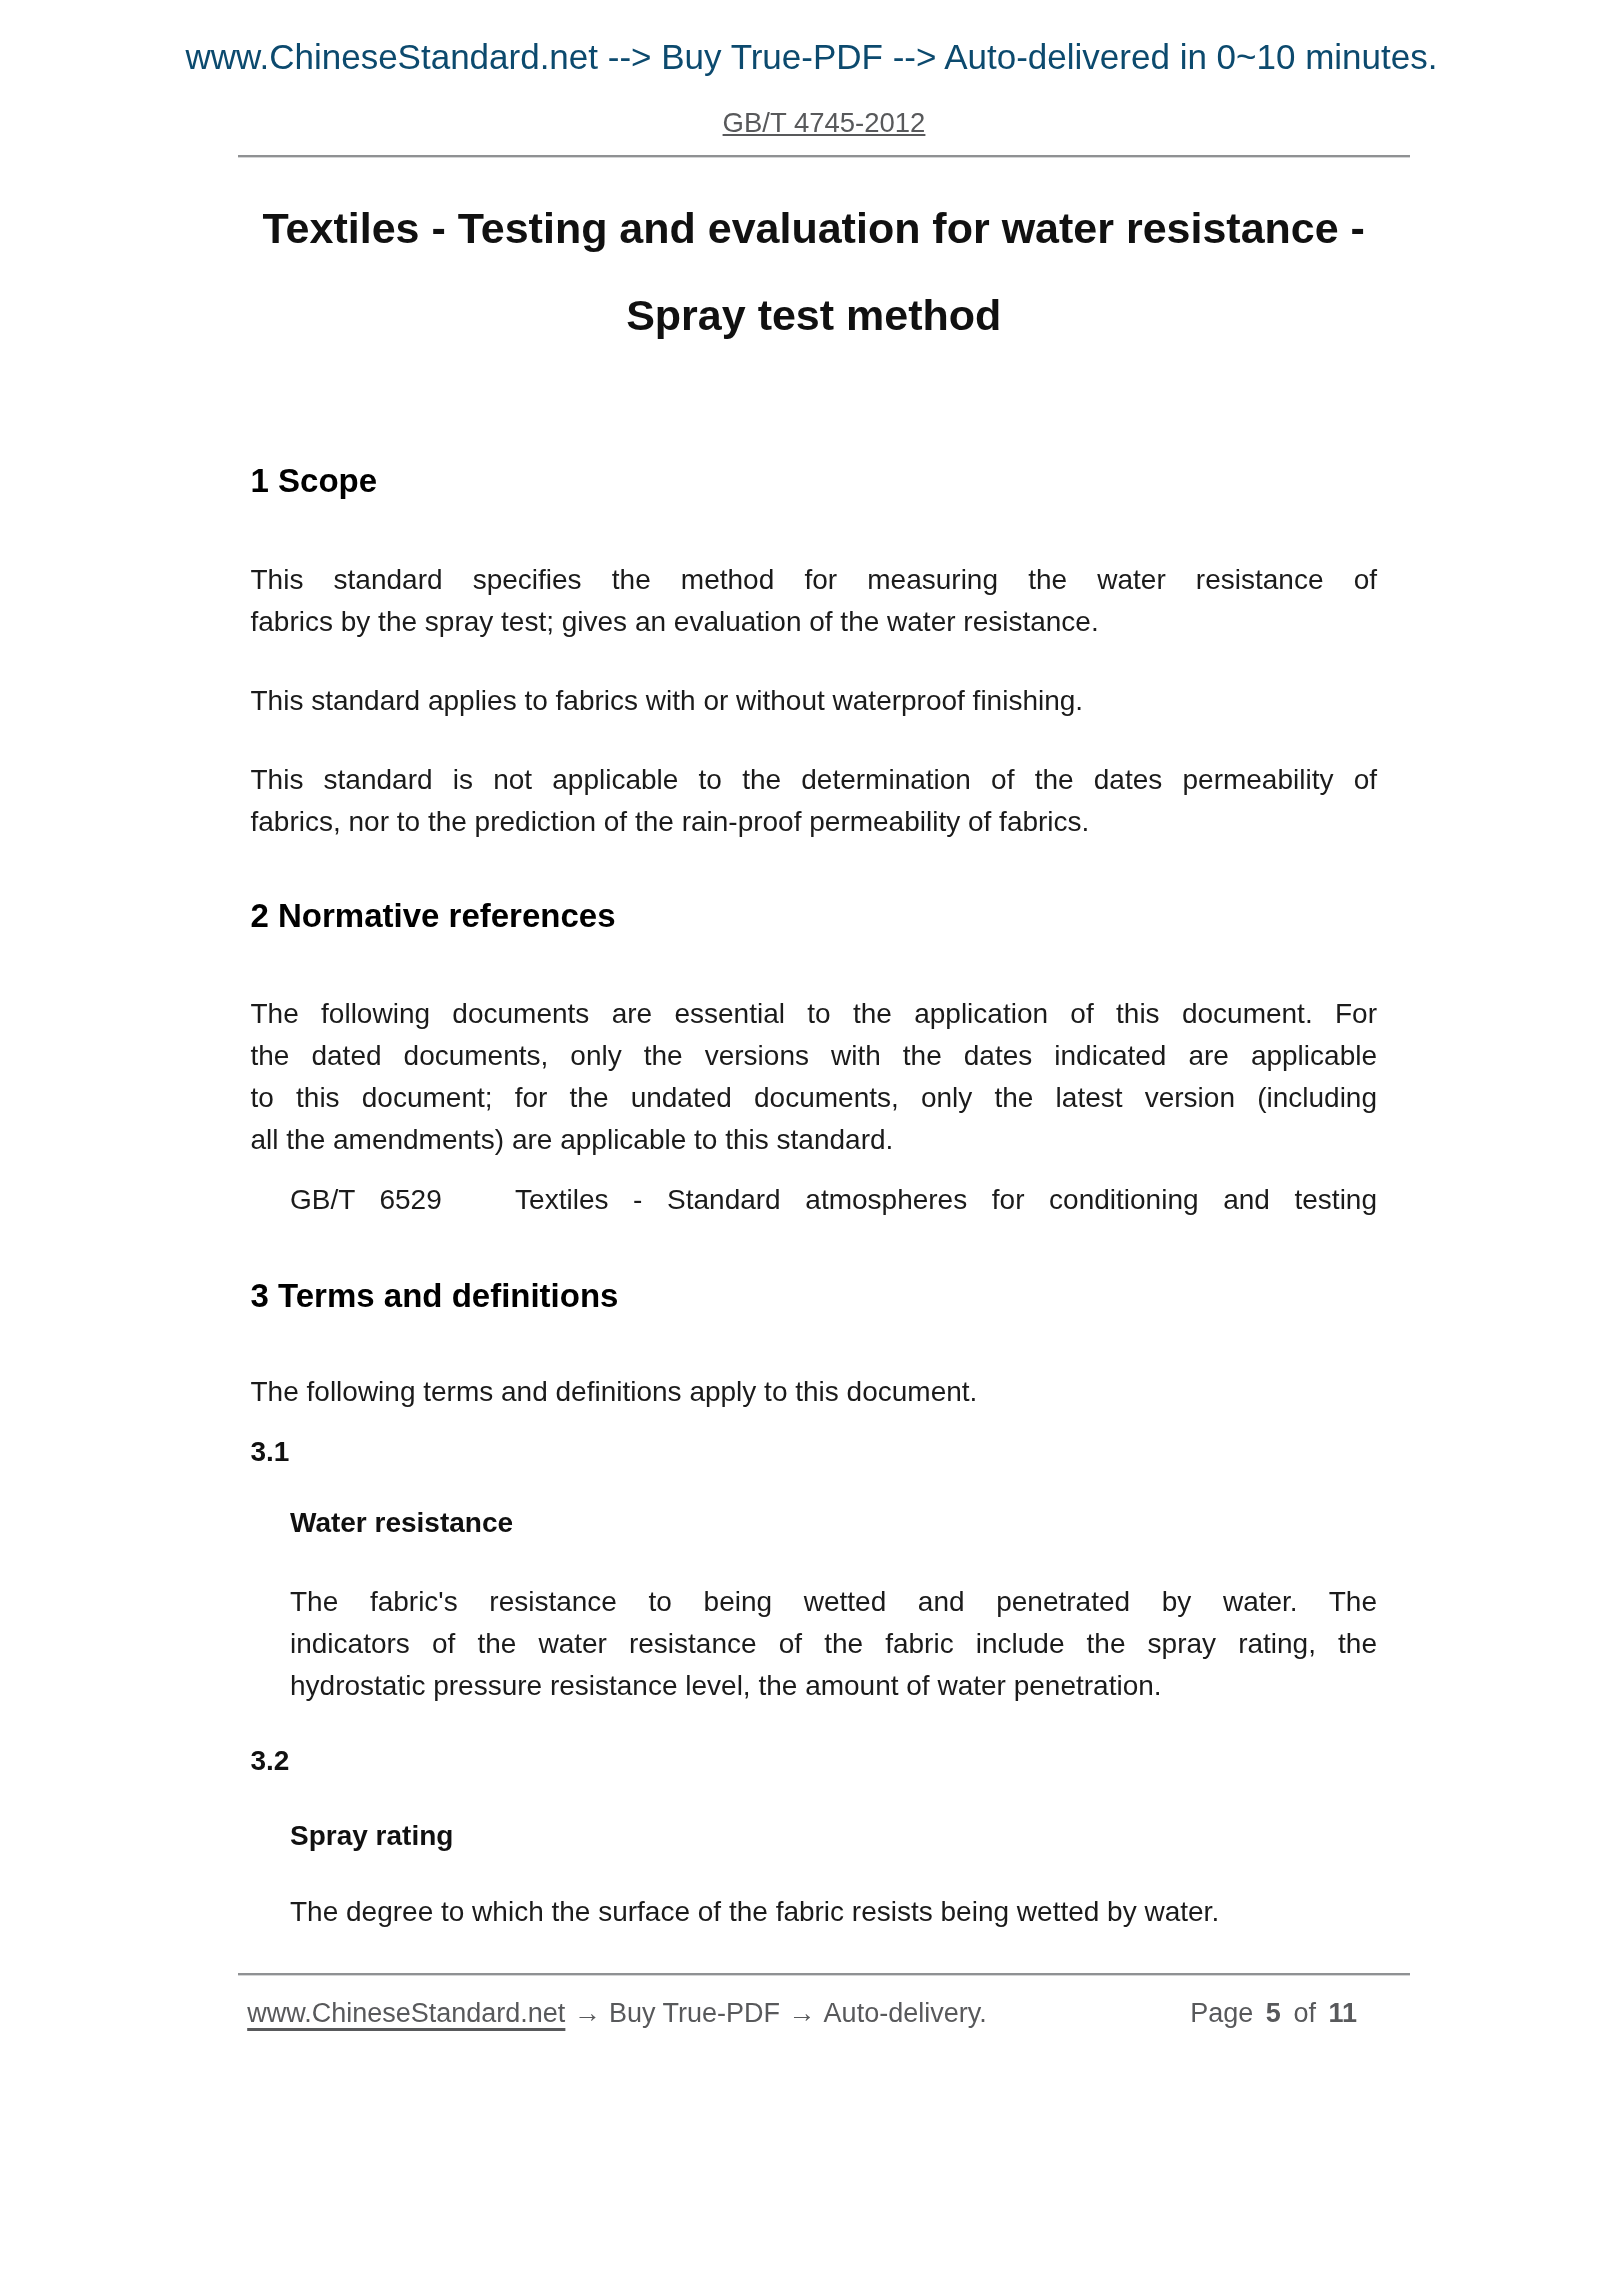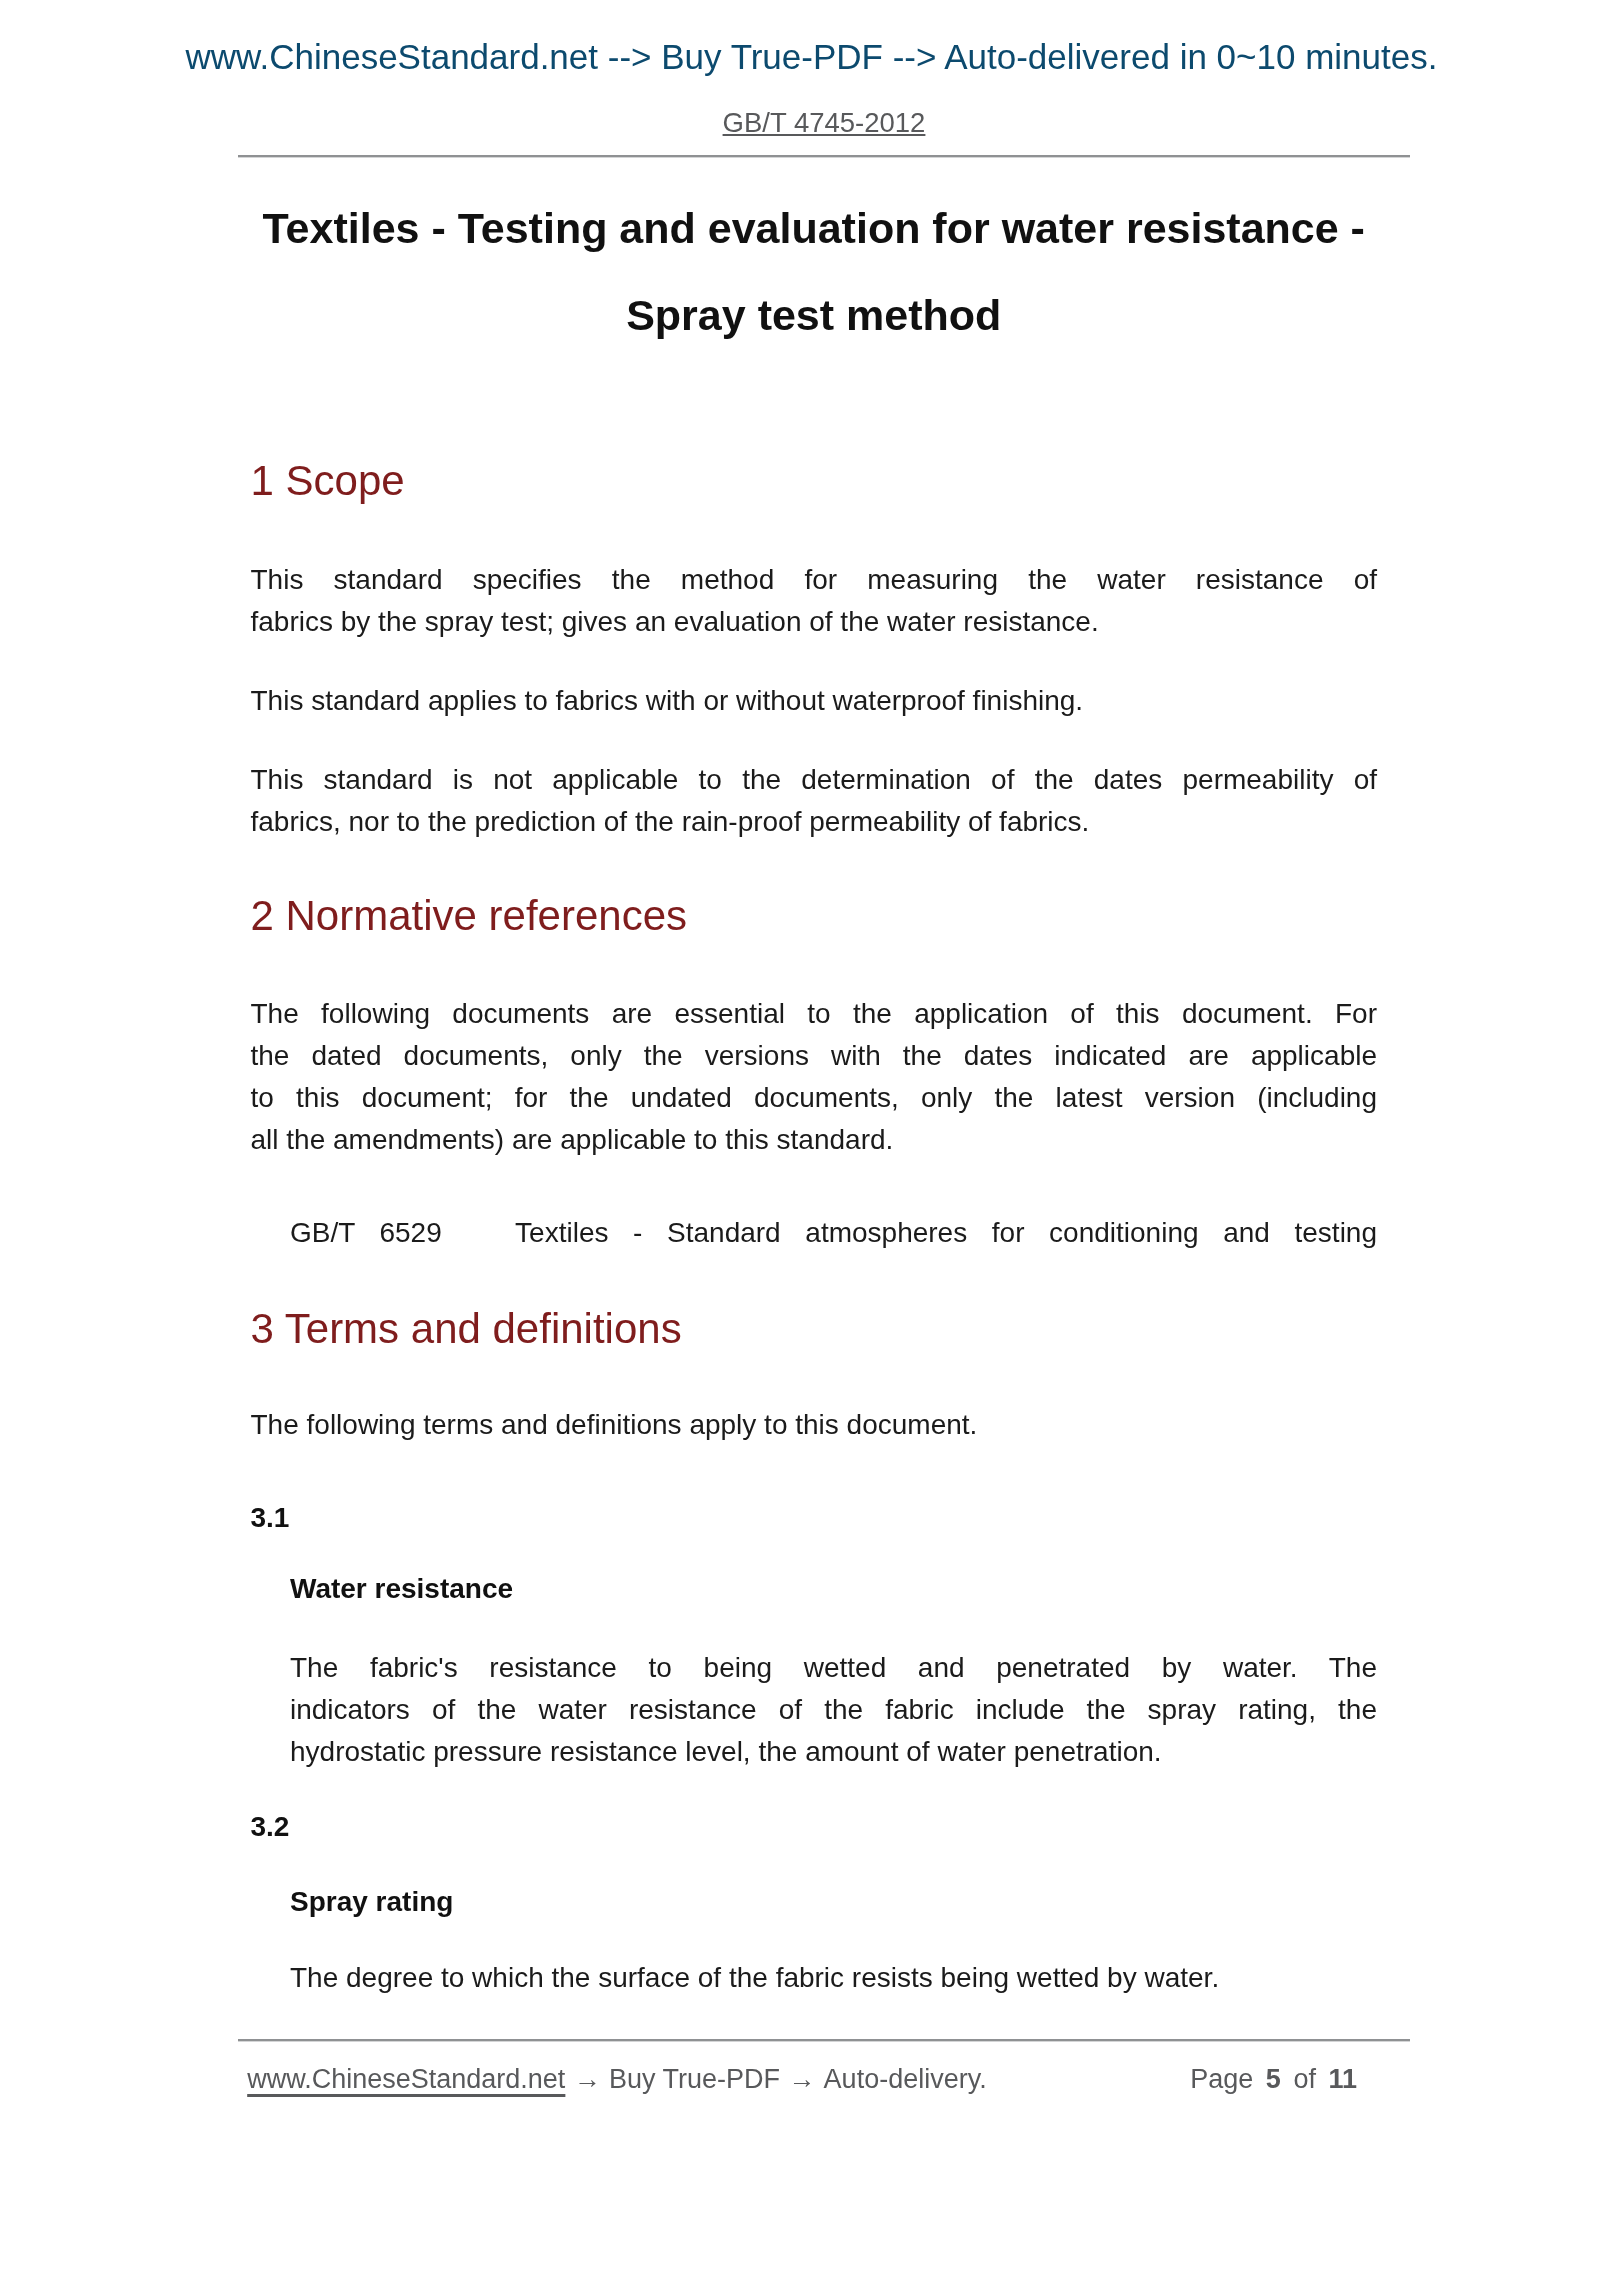--- a/index.html
+++ b/index.html
@@ -33,43 +33,43 @@
   .rule-bottom { margin-top: 40px; }
 
   .title {
     margin: 27px 33px 0 12.5px;
     font-size: 43px; font-weight: bold;
     line-height: 87px; text-align: center;
     color: #111;
   }
 
   h2 {
-    font-size: 42px; line-height: 50px; font-weight: normal;
-    margin: 0 33px 0 12.5px; color: #7f1d1d;
+    font-size: 33px; line-height: 50px; font-weight: bold;
+    margin: 0 33px 0 12.5px; color: #000000;
   }
   .para {
     font-size: 28px; line-height: 42px;
     margin-left: 12.5px; margin-right: 33px;
   }
   .ind { margin-left: 52px; }
   .ln { text-align: left; }
   .ln.j { text-align: justify; text-align-last: justify; }
 
   .tnum {
     font-size: 28px; line-height: 42px; font-weight: bold;
     margin-left: 12.5px; color: #111;
   }
   .tname {
     font-size: 28px; line-height: 42px; font-weight: bold;
     margin-left: 52px; color: #111;
   }
 
   .mt116 { margin-top: 97px; } .mt64 { margin-top: 53px; }
   .mt62 { margin-top: 52px; }  .mt60 { margin-top: 50px; }
-  .mt58 { margin-top: 48px; }  .mt45 { margin-top: 51px; }
+  .mt58 { margin-top: 48px; }  .mt45 { margin-top: 18px; }
   .mt42 { margin-top: 37px; }  .mt41 { margin-top: 34px; }
   .mt40 { margin-top: 33px; }  .mt35 { margin-top: 29px; }
 
   .footer {
     margin: 19px 48px 0 9.2px;
     display: flex; justify-content: space-between; align-items: baseline;
     font-size: 27px; line-height: 37px; color: #58595b;
   }
   .f-link {
     color: #58595b; cursor: pointer;

